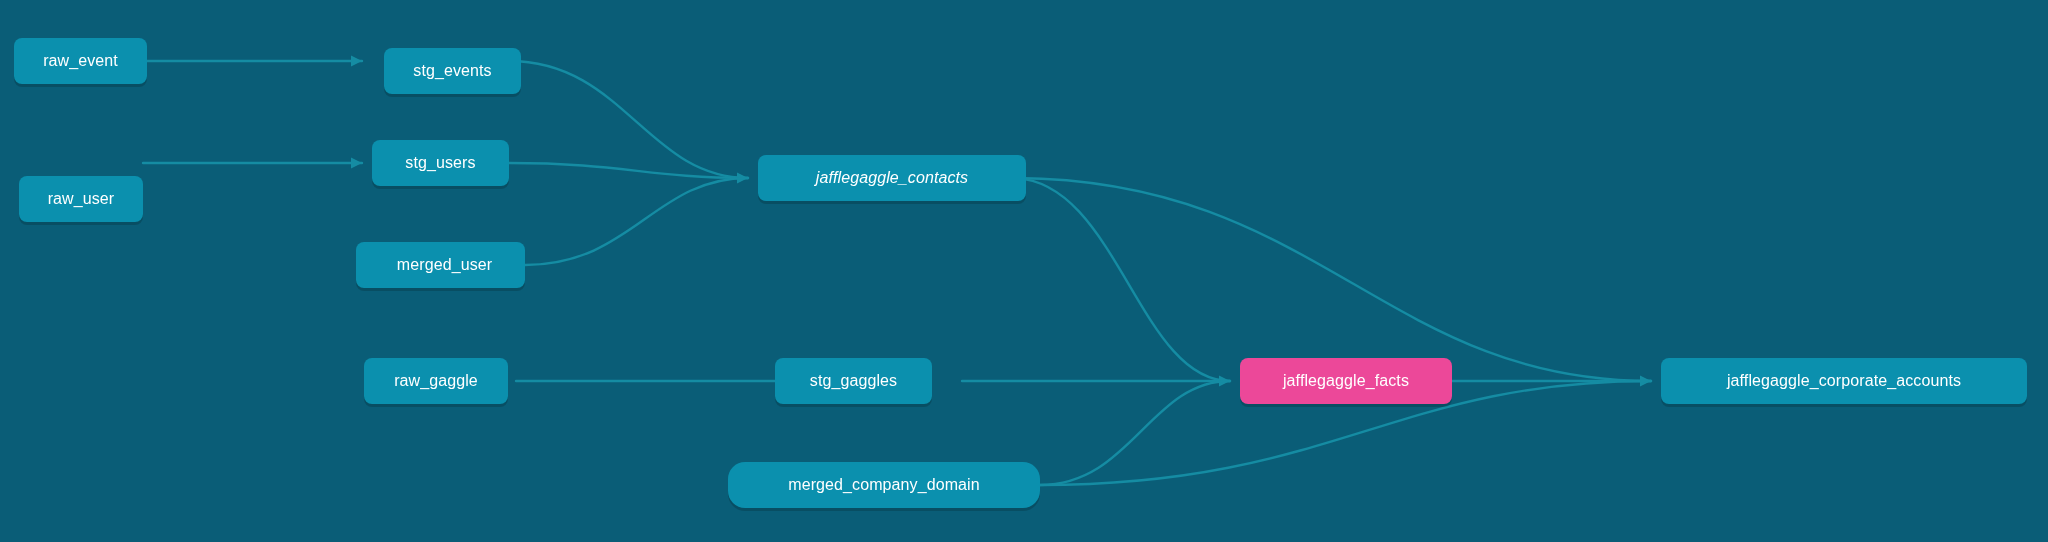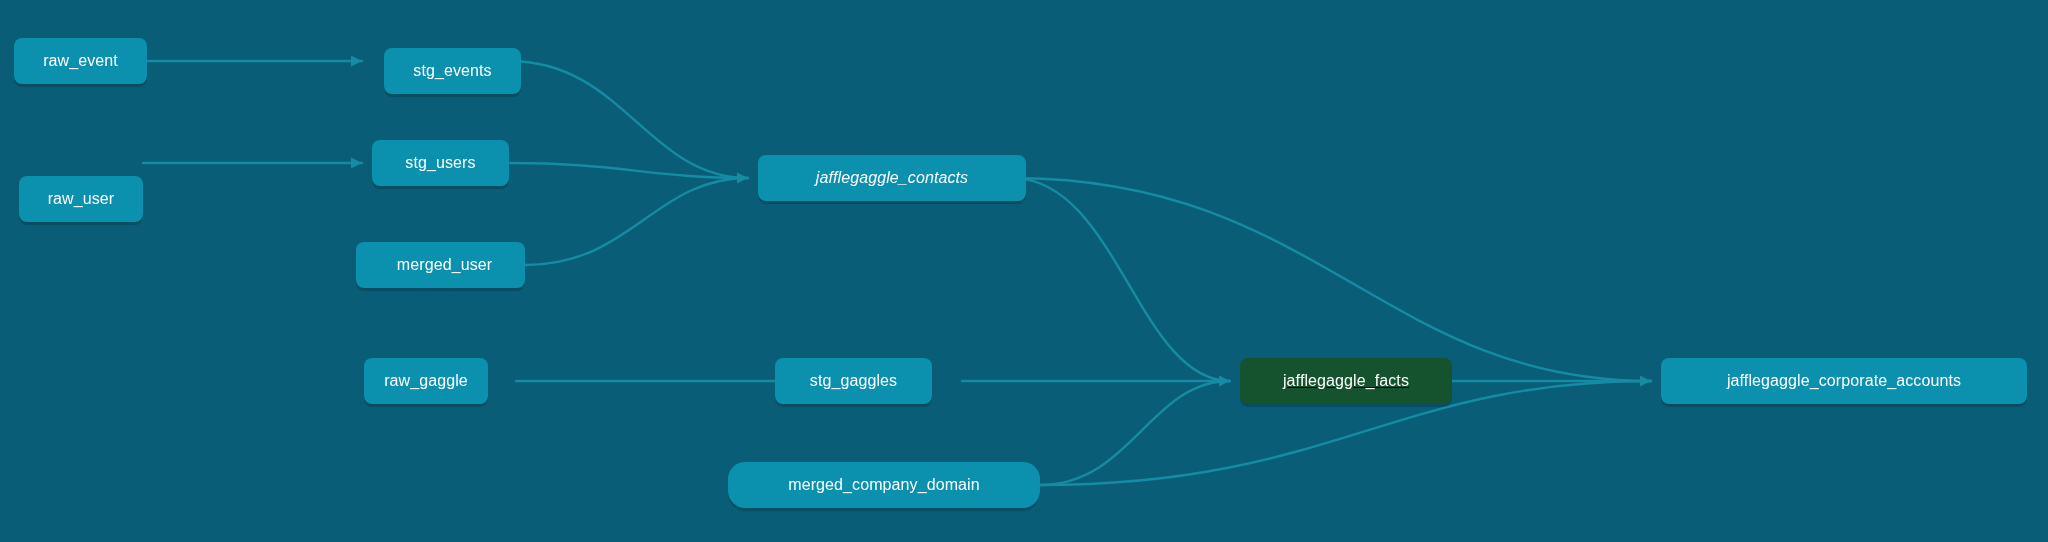--- a/index.html
+++ b/index.html
@@ -39,22 +39,21 @@
     align-items: center;
     justify-content: center;
     height: 46px;
     border-radius: 8px;
     background: #0b90ae;
     box-shadow: 0 3px 0 0 rgba(0, 0, 0, 0.16);
     padding: 0 16px;
     white-space: nowrap;
   }
   .node.highlight {
-    background: #14532d;
-    text-decoration: underline;
+    background: #ec4899;
   }
   .node-label {
     color: #ffffff;
     font-size: 16px;
     line-height: 1;
     letter-spacing: 0.1px;
     font-family: "Liberation Sans", sans-serif;
   }
 </style>
 </head>
@@ -90,21 +89,21 @@
       </div>
       <div class="node" style="left: 19px; top: 140px; width: 124px; margin-top: 36px;">
         <span class="node-label">raw_user</span>
       </div>
       <div class="node" style="left: 372px; top: 140px; width: 137px;">
         <span class="node-label">stg_users</span>
       </div>
       <div class="node" style="left: 356px; top: 242px; width: 169px; padding-left: 24px;">
         <span class="node-label">merged_user</span>
       </div>
-      <div class="node" style="left: 364px; top: 358px; width: 124px;">
+      <div class="node" style="left: 364px; top: 358px; width: 144px;">
         <span class="node-label">raw_gaggle</span>
       </div>
       <div class="node" style="left: 775px; top: 358px; width: 157px;">
         <span class="node-label">stg_gaggles</span>
       </div>
       <div class="node" style="left: 728px; top: 462px; width: 312px; border-radius: 17px;">
         <span class="node-label">merged_company_domain</span>
       </div>
       <div class="node" style="left: 758px; top: 155px; width: 268px; font-style: italic;">
         <span class="node-label">jafflegaggle_contacts</span>

